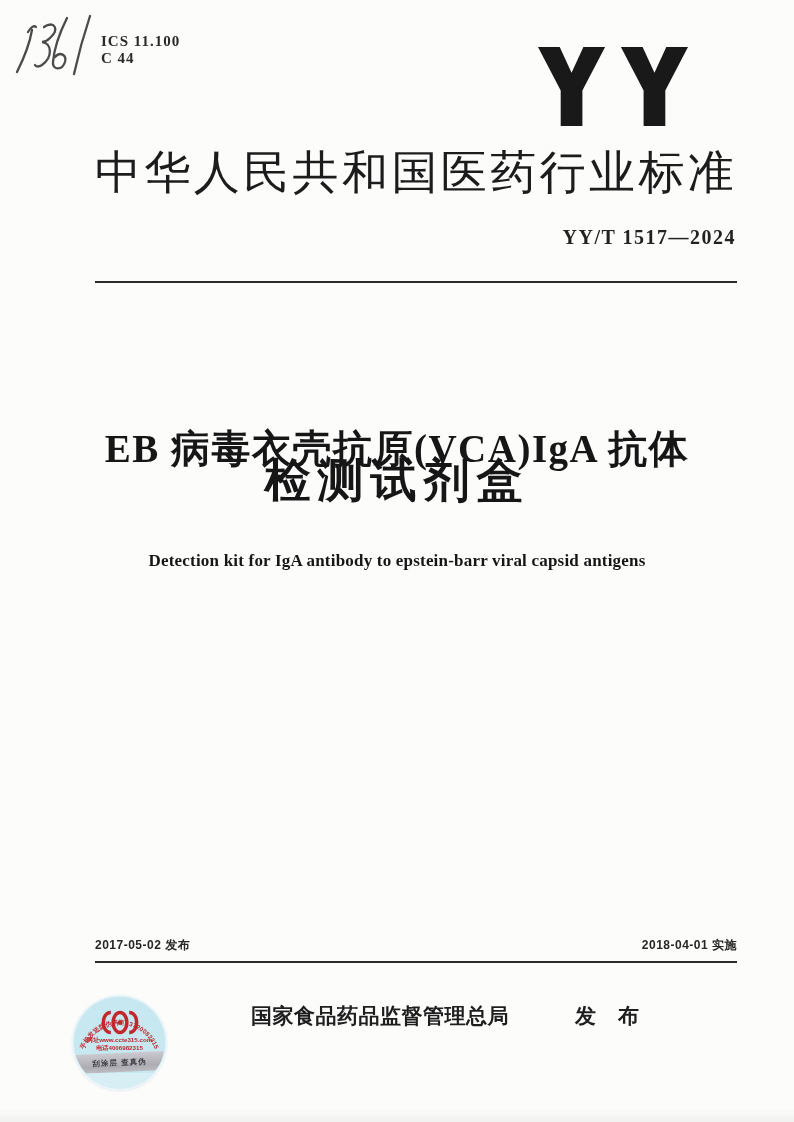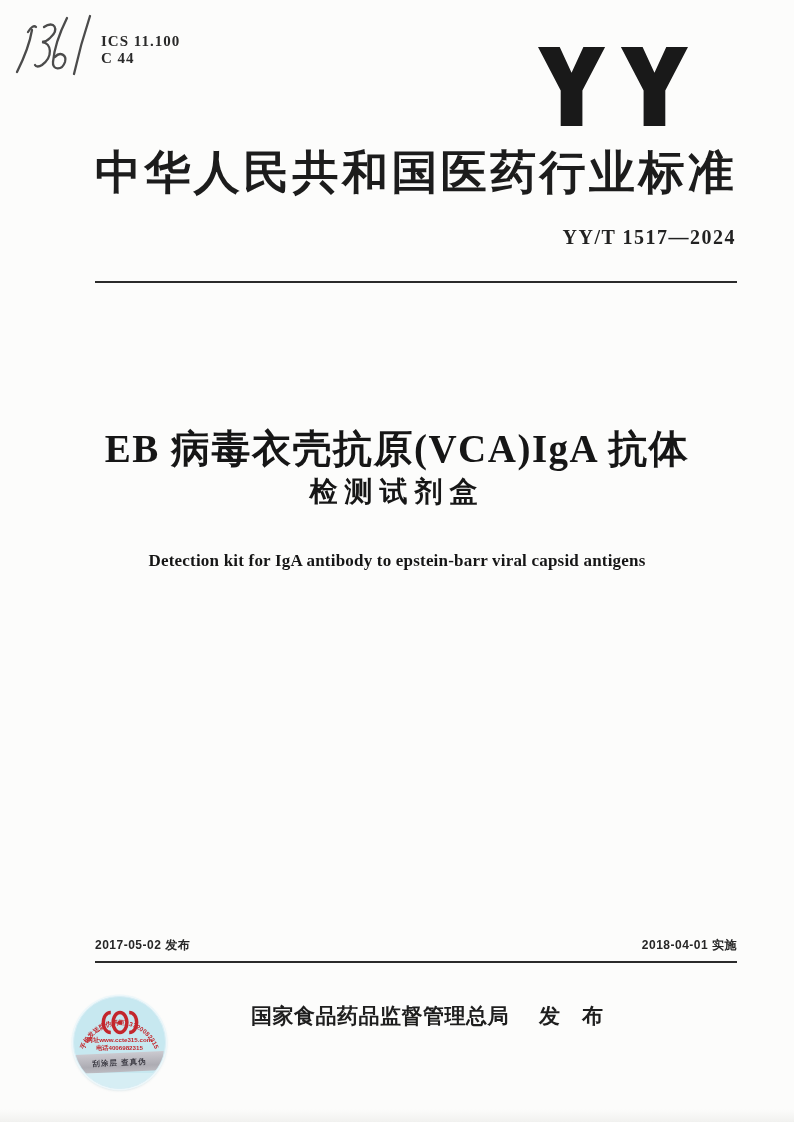--- a/index.html
+++ b/index.html
@@ -26,53 +26,53 @@
     font-size:15px; line-height:17px; letter-spacing:1px; color:#2a2a2a;
   }
 
   
   .yy-logo { position:absolute; left:538px; top:46px; width:150px; height:81px; }
   .yy-logo polygon { fill:#191919; }
 
   
   .standard-heading{
     position:absolute; left:95px; top:149px; width:644px;
-    font-size:46px; font-weight:bold; line-height:1;
+    font-size:46px; font-weight:normal; line-height:1;
     letter-spacing:3.4px; white-space:nowrap; color:#1c1c1c;
   }
 
   .standard-number{
     position:absolute; right:58px; top:226px;
     font-family:"Liberation Serif", serif; font-weight:bold;
     font-size:20px; letter-spacing:1.5px; color:#222;
   }
 
   .rule { position:absolute; left:95px; right:57px; height:2px; background:#2b2b2b; }
   .rule-header { top:281px; }
   .rule-footer { top:961px; }
 
   
   .doc-title{
     position:absolute; left:0; right:0; text-align:center;
     font-family:"Liberation Serif", serif; font-weight:bold; color:#161616;
   }
   .title-line1{ top:422px; font-size:39px; letter-spacing:1.5px; }
-  .title-line2{ top:473px; font-size:28px; letter-spacing:7px;text-align:center; }
+  .title-line2{ top:450px; font-size:46px; letter-spacing:7px;text-align:center; }
   .title-english{ top:551px; font-size:17px; letter-spacing:.2px; }
 
   
   .dates-row{
     position:absolute; left:95px; right:57px; top:937px;
     display:flex; justify-content:space-between;
     font-size:12px; font-weight:bold; letter-spacing:.5px; color:#262626;
   }
 
   .publisher-row{
     position:absolute; left:251px; top:1002px;
-    display:flex; gap:30px; align-items:baseline;
+    display:flex; gap:66px; align-items:baseline;
     font-size:21px; font-weight:bold; letter-spacing:.5px; color:#1e1e1e;
     white-space:nowrap;
   }
 
   
   .stamp{
     position:absolute; left:73px; top:996px; width:93px; height:93px;
     border-radius:50%; background:#c7e8f0; overflow:hidden;
     border:1.5px solid #d9eef5;
     box-shadow:0 0 0 1.5px #edf7fa, 0 1px 3px rgba(110,150,165,.4);

